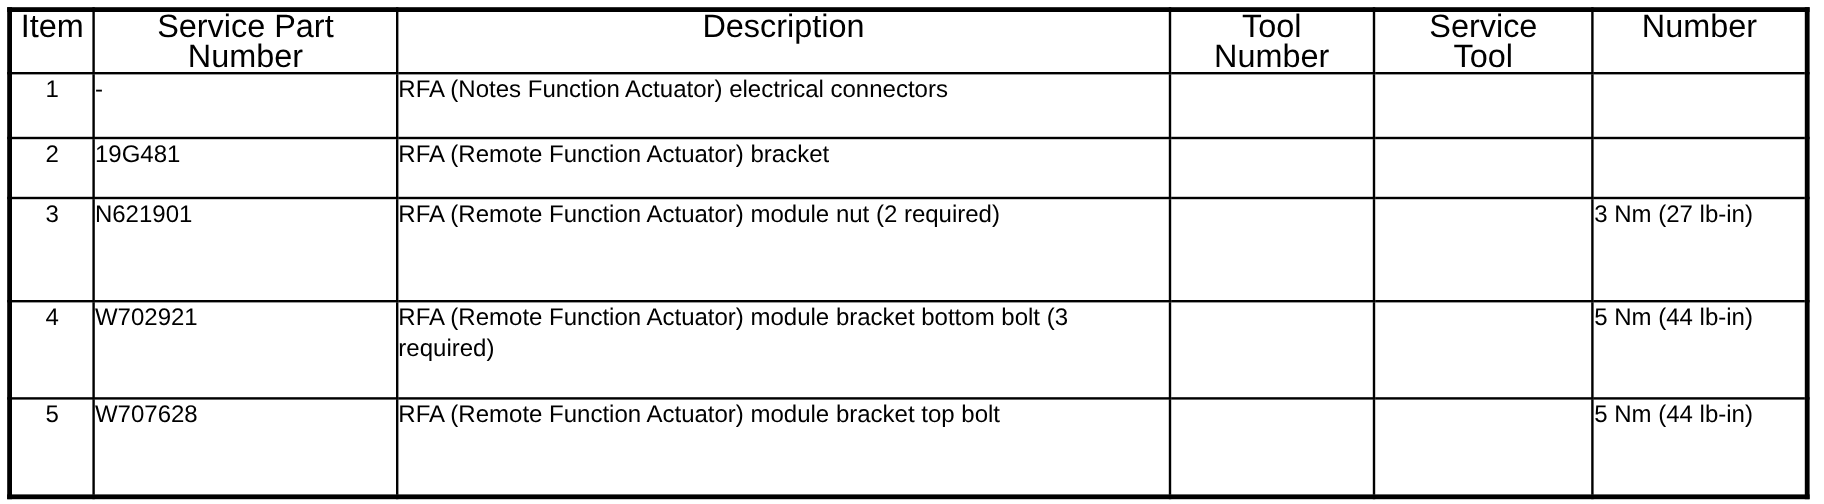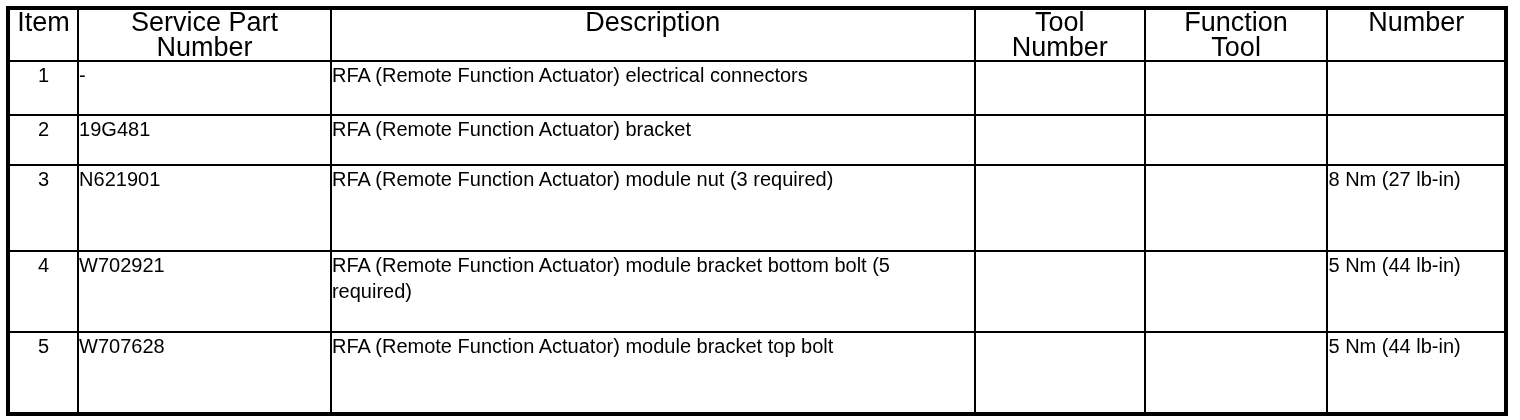--- a/index.html
+++ b/index.html
@@ -99,57 +99,57 @@
           <span>Number</span>
         </th>
         <th class="w-desc">
           <span>Description</span>
         </th>
         <th class="w-tool">
           <span>Tool</span><br>
           <span>Number</span>
         </th>
         <th class="w-material">
-          <span>Function</span><br>
+          <span>Service</span><br>
           <span>Tool</span>
         </th>
         <th class="w-notes">
           <span>Number</span>
         </th>
       </tr>
     </thead>
     <tbody>
       <tr class="r1">
         <td class="col-item w-item">1</td>
         <td class="w-part">-</td>
-        <td class="w-desc">RFA (Remote Function Actuator) electrical connectors</td>
+        <td class="w-desc">RFA (Notes Function Actuator) electrical connectors</td>
         <td class="w-tool"></td>
         <td class="w-material"></td>
         <td class="w-notes"></td>
       </tr>
       <tr class="r2">
         <td class="col-item w-item">2</td>
         <td class="w-part">19G481</td>
         <td class="w-desc">RFA (Remote Function Actuator) bracket</td>
         <td class="w-tool"></td>
         <td class="w-material"></td>
         <td class="w-notes"></td>
       </tr>
       <tr class="r3">
         <td class="col-item w-item">3</td>
         <td class="w-part">N621901</td>
-        <td class="w-desc">RFA (Remote Function Actuator) module nut (3 required)</td>
+        <td class="w-desc">RFA (Remote Function Actuator) module nut (2 required)</td>
         <td class="w-tool"></td>
         <td class="w-material"></td>
-        <td class="w-notes">8 Nm (27 lb-in)</td>
+        <td class="w-notes">3 Nm (27 lb-in)</td>
       </tr>
       <tr class="r4">
         <td class="col-item w-item">4</td>
         <td class="w-part">W702921</td>
-        <td class="w-desc">RFA (Remote Function Actuator) module bracket bottom bolt (5 required)</td>
+        <td class="w-desc">RFA (Remote Function Actuator) module bracket bottom bolt (3 required)</td>
         <td class="w-tool"></td>
         <td class="w-material"></td>
         <td class="w-notes">5 Nm (44 lb-in)</td>
       </tr>
       <tr class="r5">
         <td class="col-item w-item">5</td>
         <td class="w-part">W707628</td>
         <td class="w-desc">RFA (Remote Function Actuator) module bracket top bolt</td>
         <td class="w-tool"></td>
         <td class="w-material"></td>

